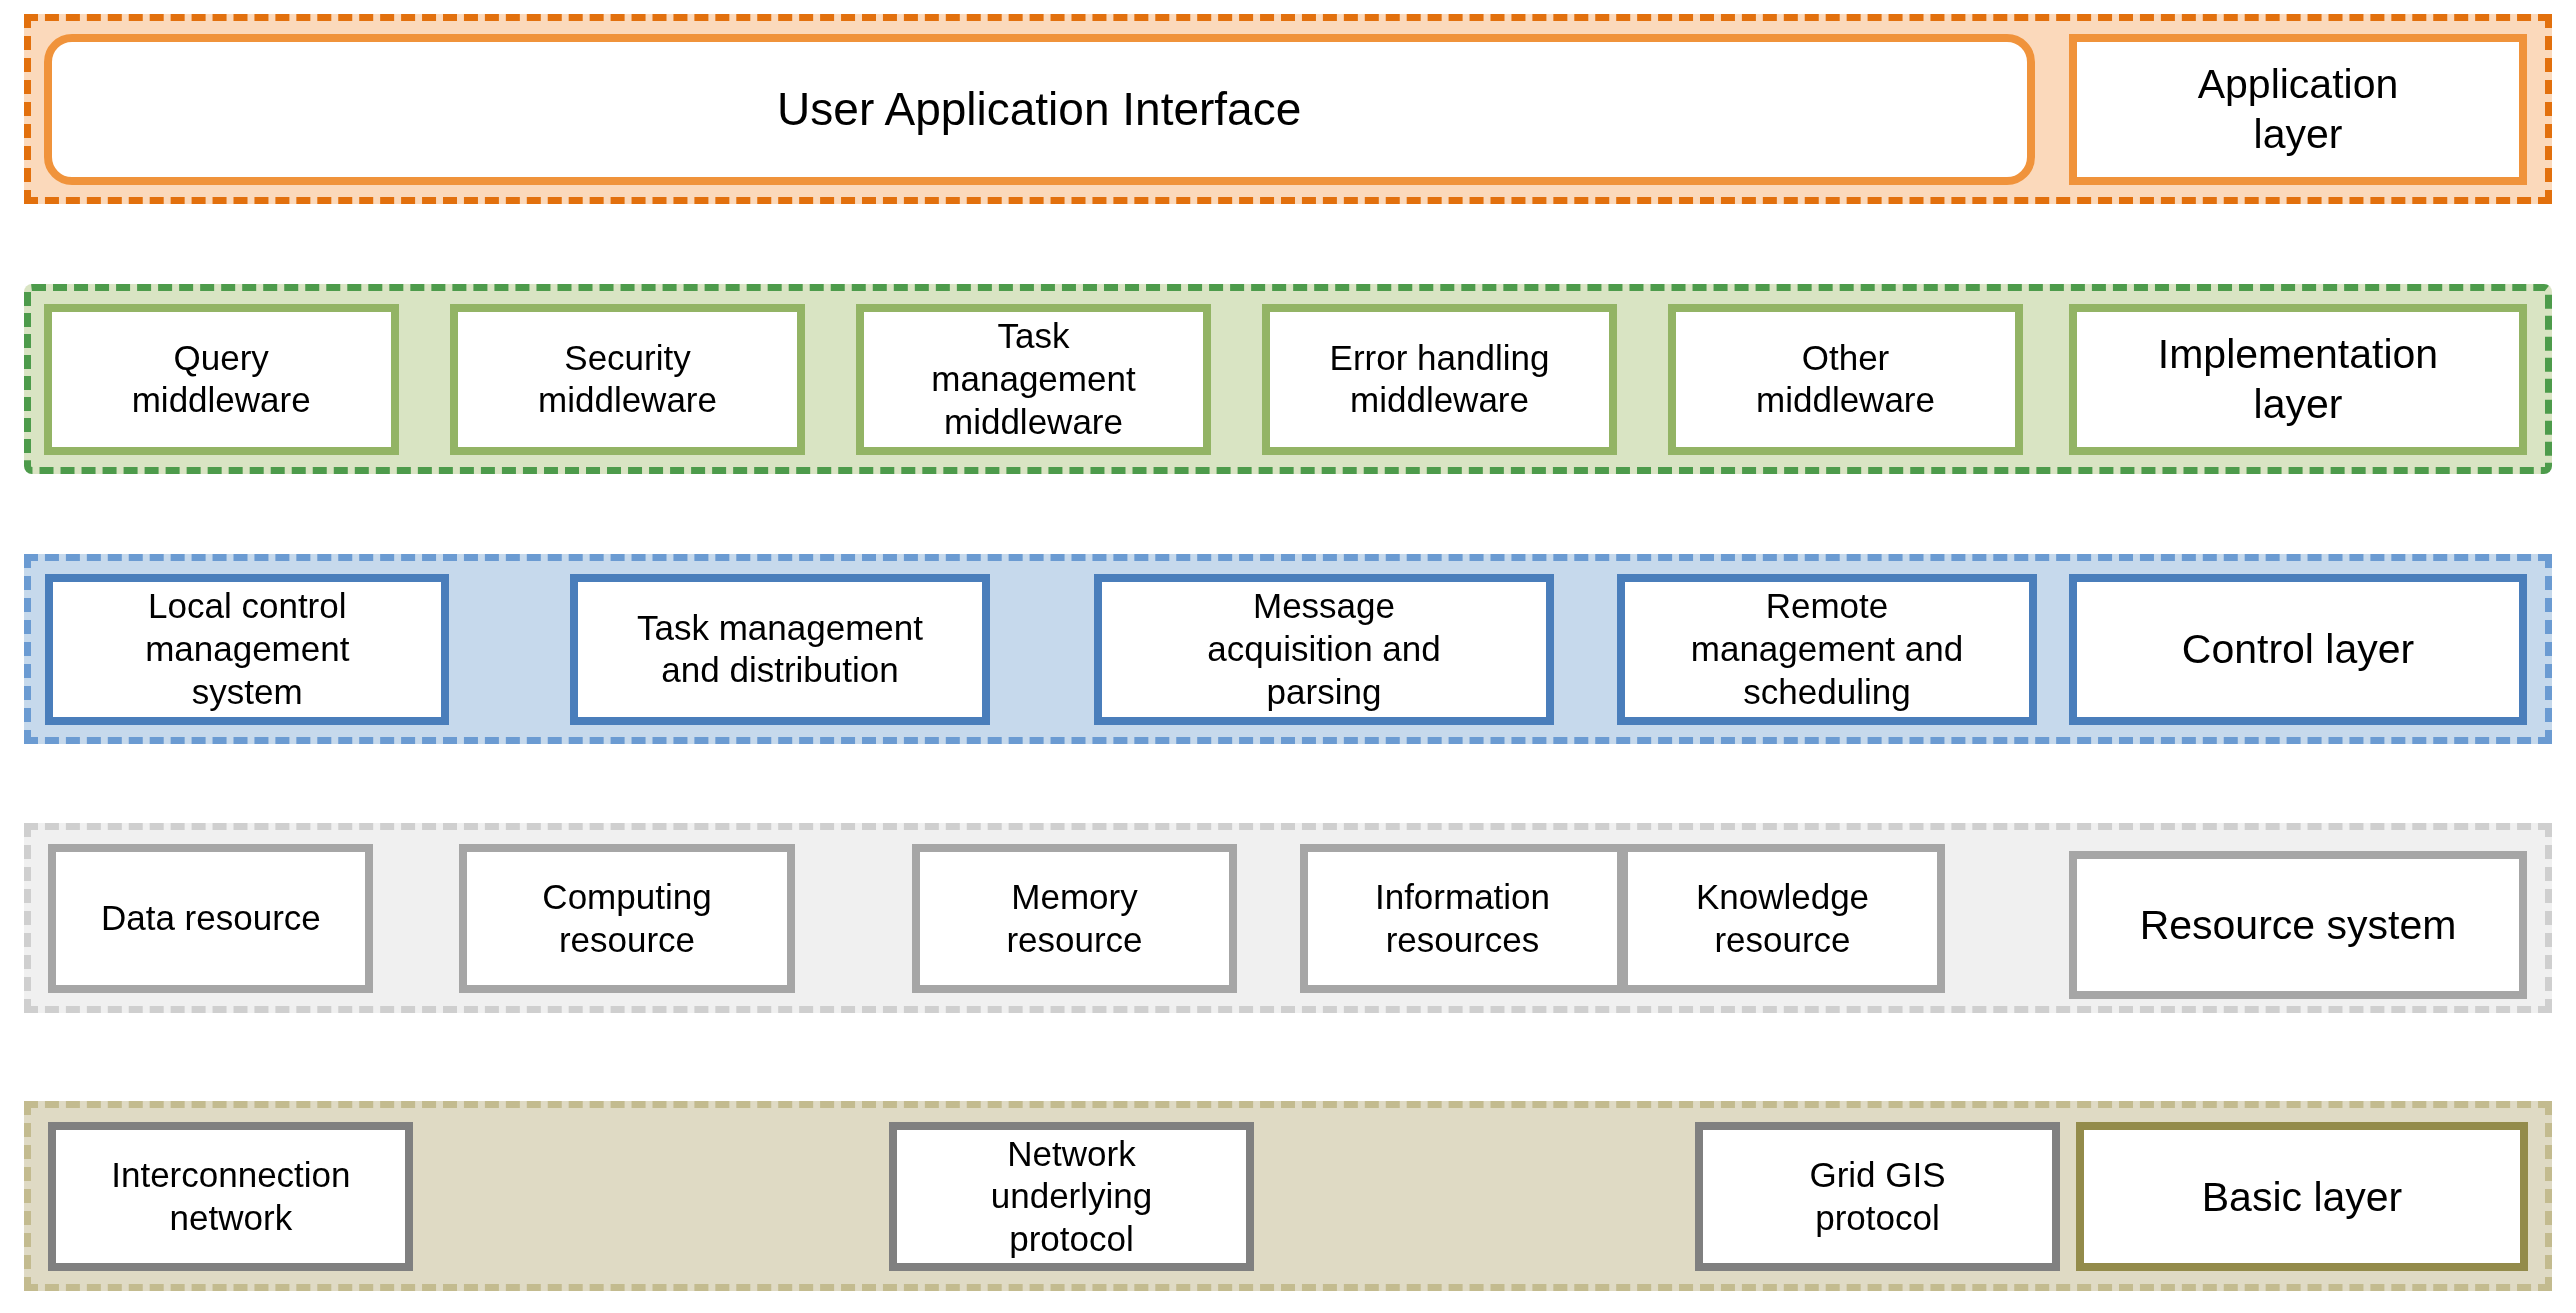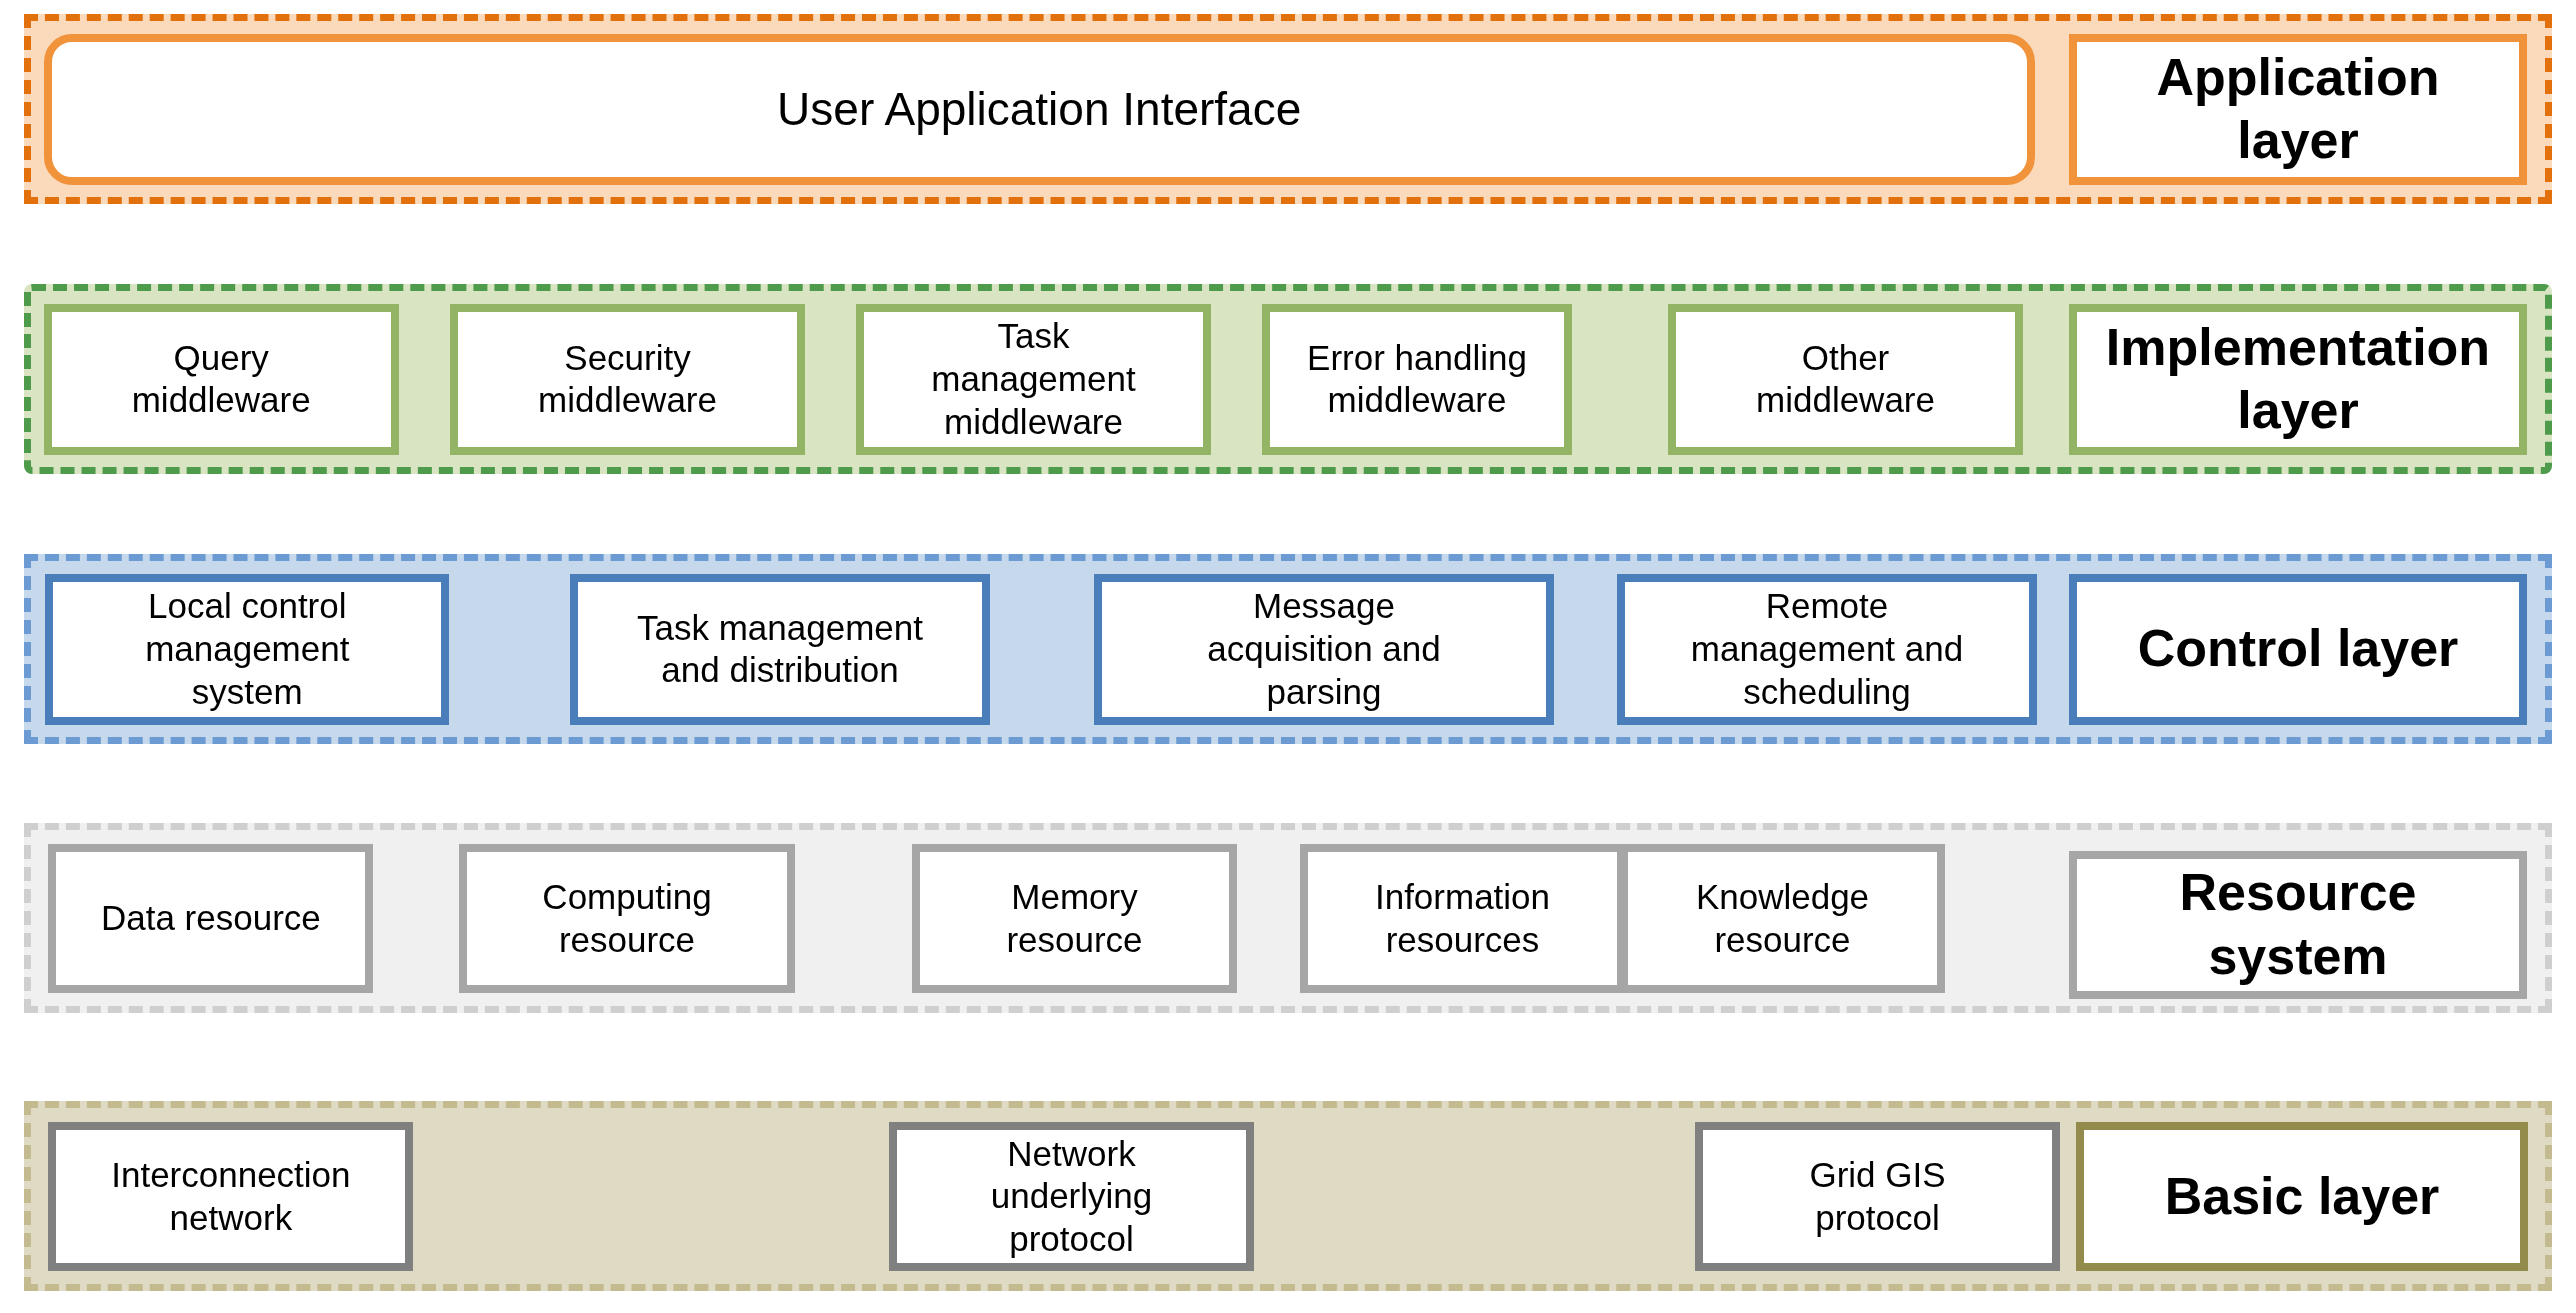--- a/index.html
+++ b/index.html
@@ -107,21 +107,21 @@
     border-width: 8px;
   }
   .node-basic-accent {
     border-color: #938b4b;
     border-width: 8.7px;
   }
 
   
   .txt-hero   { font-size: 46px; font-weight: 400; }
   .txt-body   { font-size: 35px; font-weight: 400; }
-  .txt-title  { font-size: 52px; font-weight: bold; }
+  .txt-title  { font-size: 41px; font-weight: normal; }
 </style>
 </head>
 <body>
 
 <div id="diagram">
 
   <div class="layer-band band-application" style="top:14.3px; height:190px;">
     <div class="band-inner">
 
       <div class="node node-application txt-hero" style="left:12.7px; top:12.7px; width:1991px; height:151px;border-radius:28px;">
@@ -148,21 +148,21 @@
         <span class="node-label">Security
 middleware</span>
       </div>
 
       <div class="node node-implementation txt-body" style="left:825px; top:12.7px; width:355px; height:151px;">
         <span class="node-label">Task
 management
 middleware</span>
       </div>
 
-      <div class="node node-implementation txt-body" style="left:1231px; top:12.7px; width:310px; height:151px;">
+      <div class="node node-implementation txt-body" style="left:1231px; top:12.7px; width:355px; height:151px;">
         <span class="node-label">Error handling
 middleware</span>
       </div>
 
       <div class="node node-implementation txt-body" style="left:1637px; top:12.7px; width:355px; height:151px;">
         <span class="node-label">Other
 middleware</span>
       </div>
 
       <div class="node node-implementation txt-title" style="left:2038px; top:12.7px; width:458px; height:151px;">

